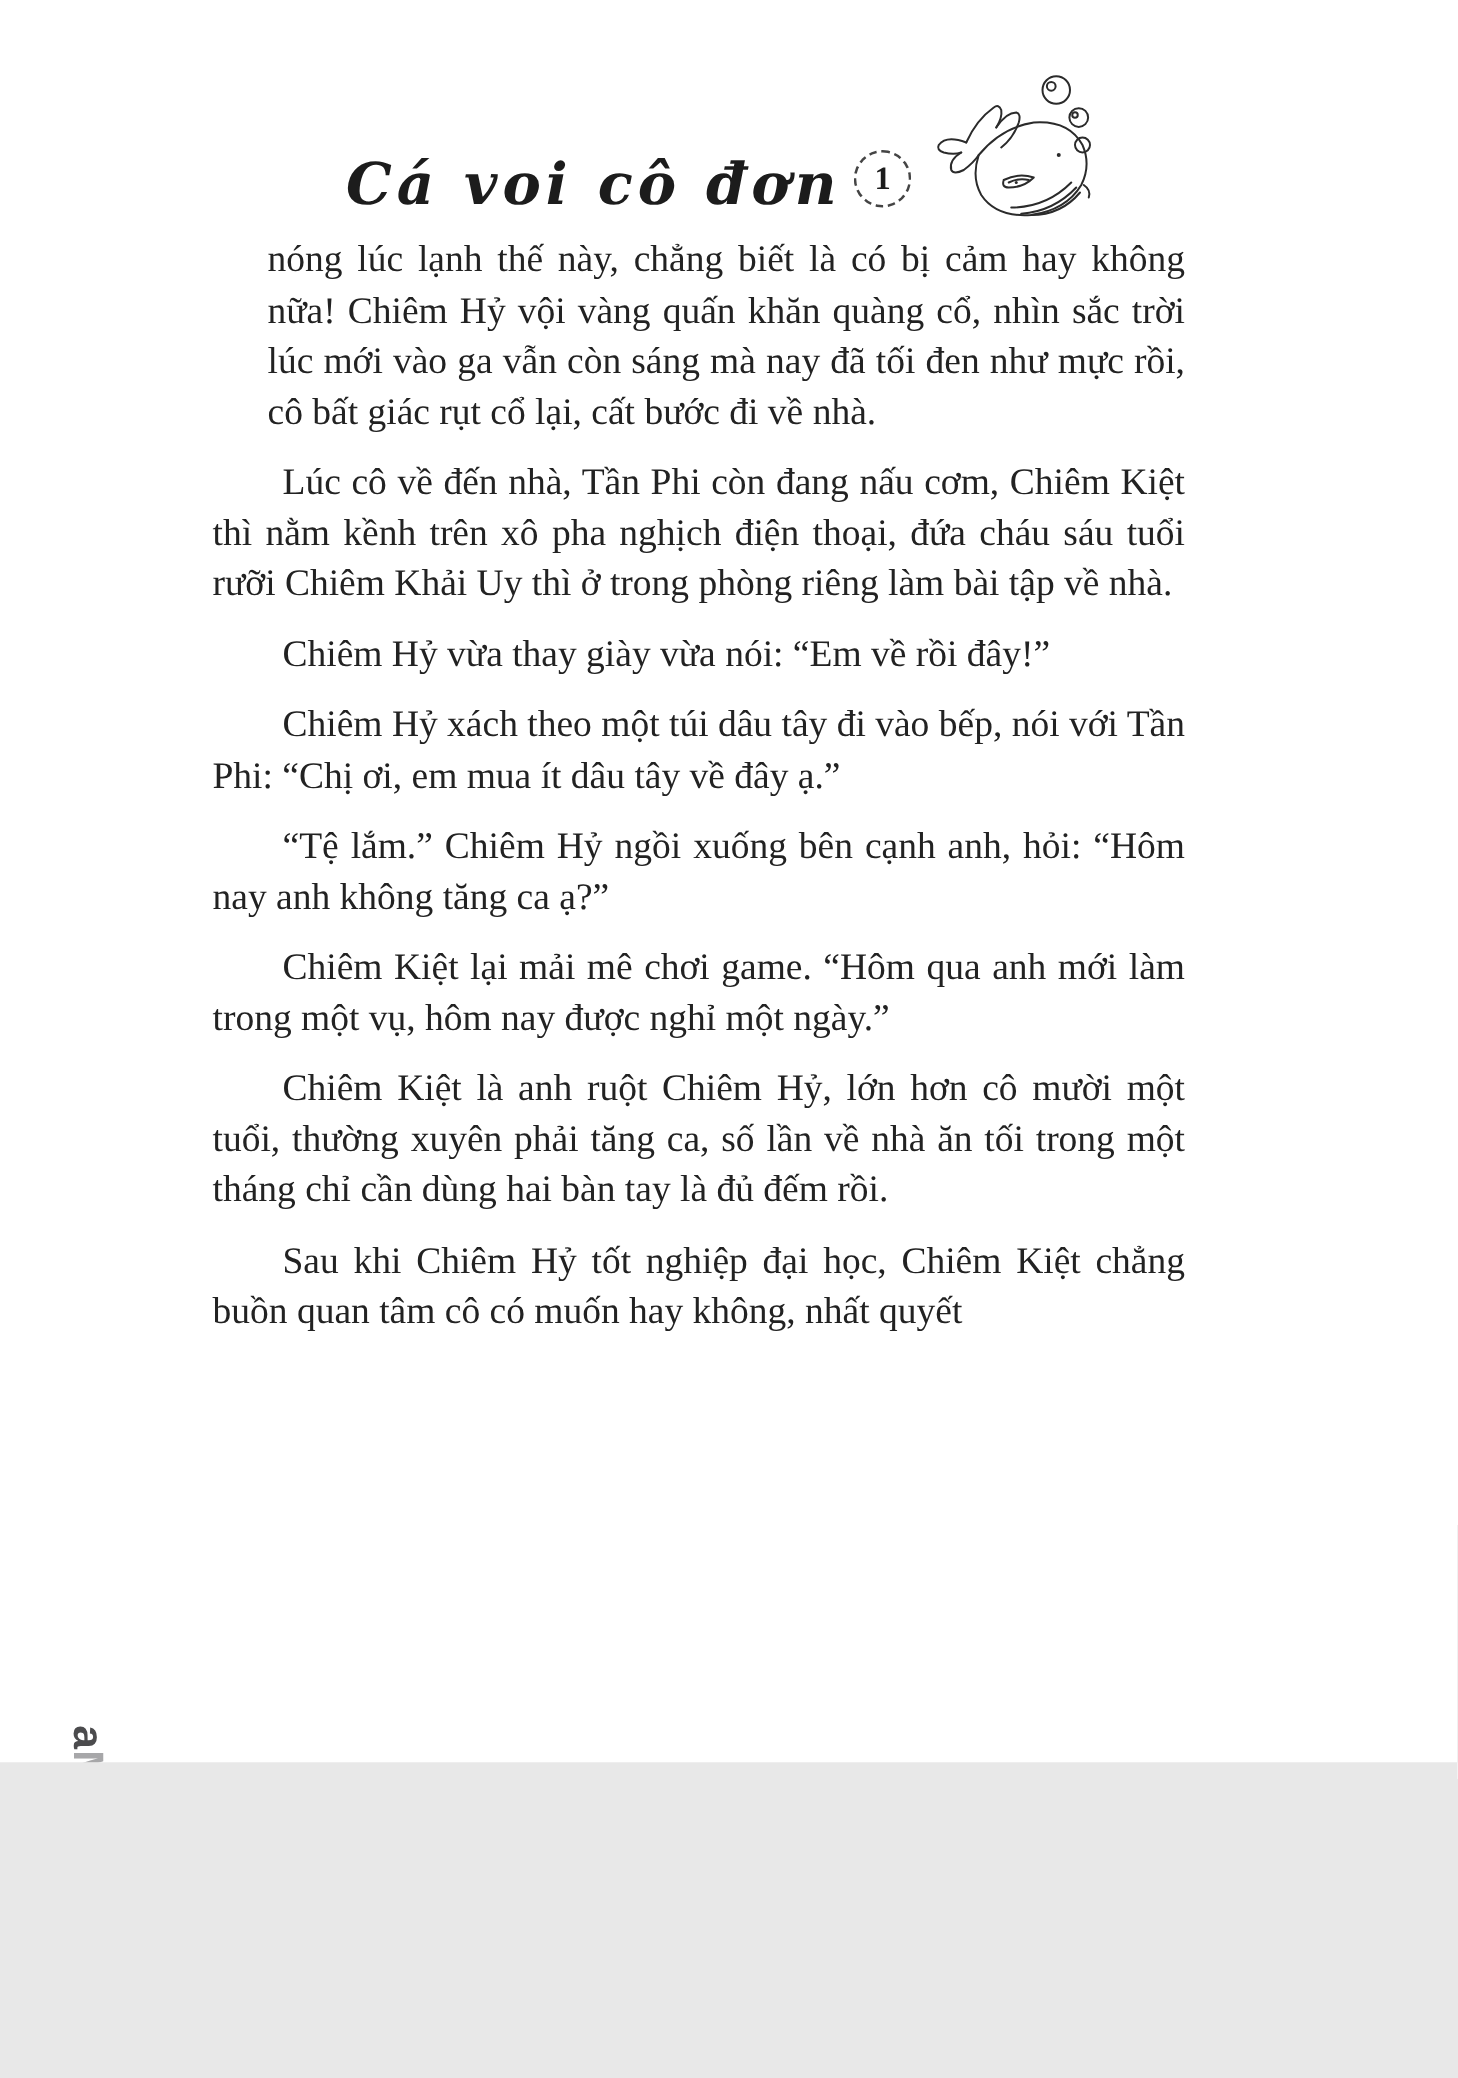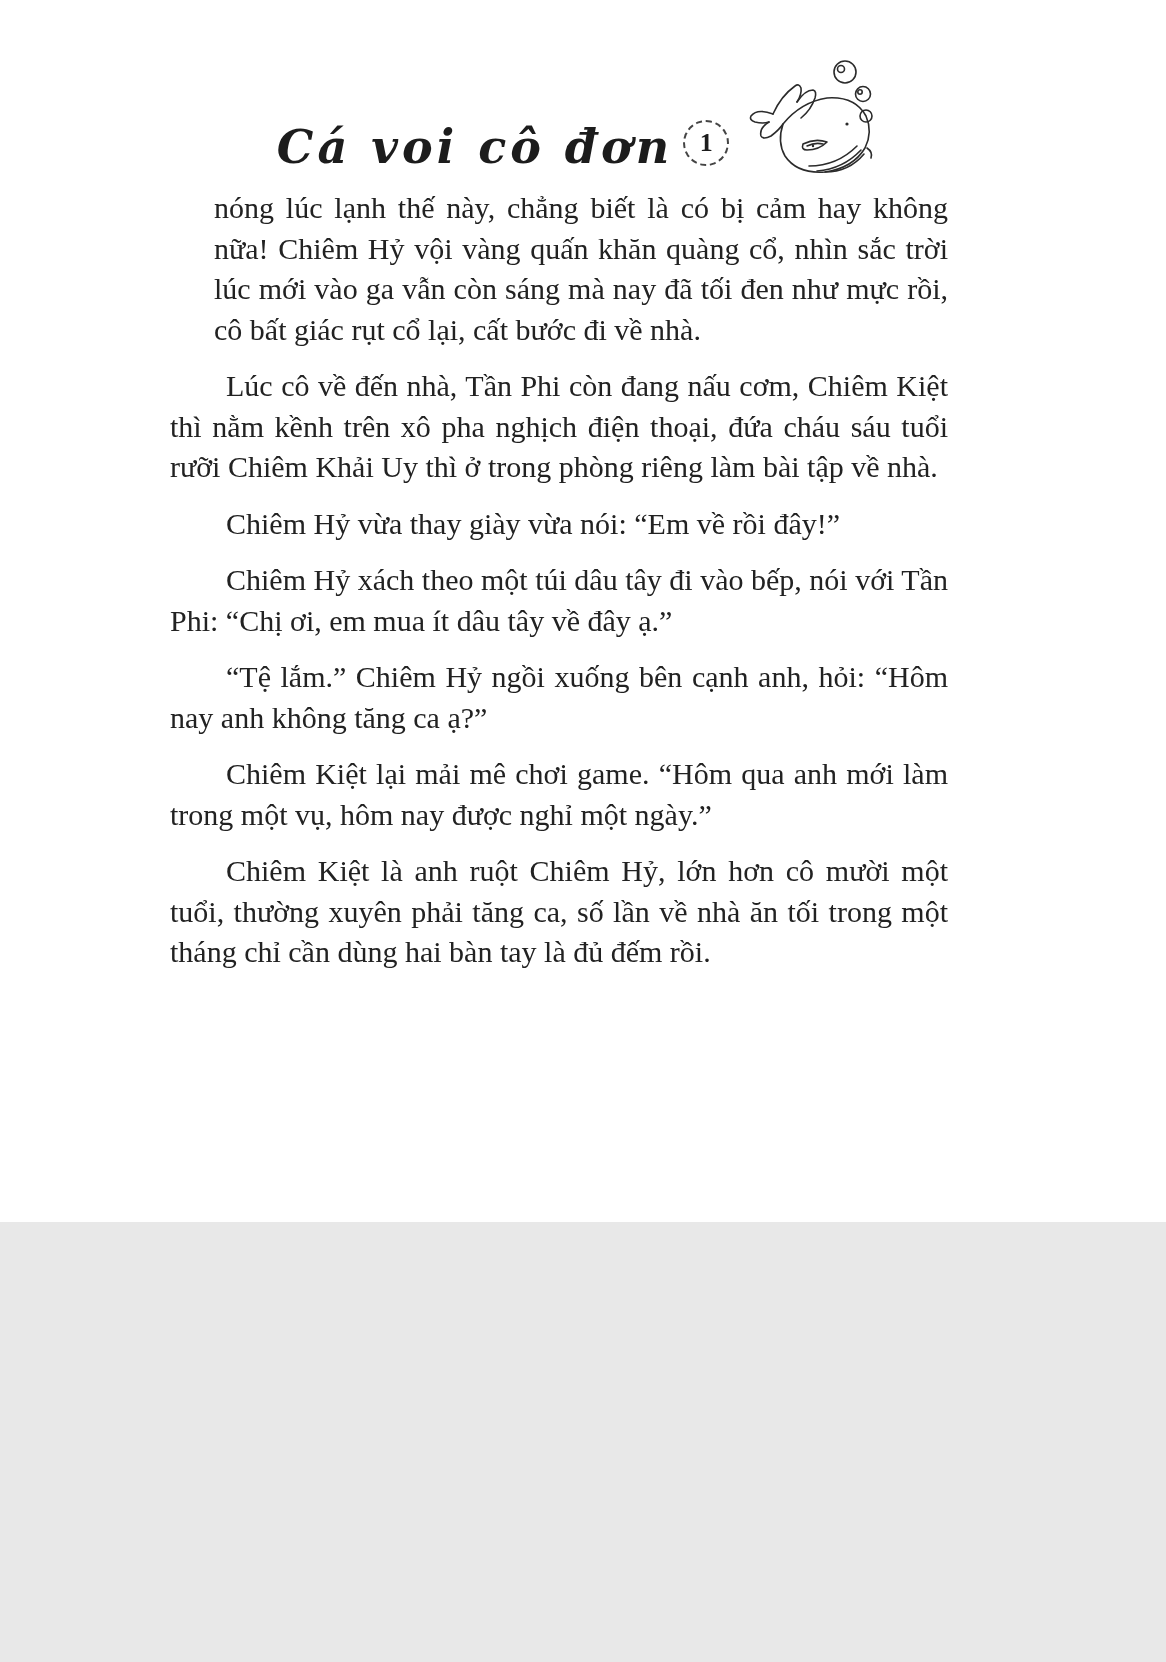--- a/index.html
+++ b/index.html
@@ -1,18 +1,18 @@
 <!DOCTYPE html>
 <html lang="vi"><head>
 <meta charset="utf-8">
 <style>
   html,body{margin:0;padding:0;background:#e8e8e8;}
   .page{
     position:relative;
-    width:1166px;height:1222px;
+    width:1166px;height:1410px;
     margin:0 auto;
     background:#ffffff;
     overflow:hidden;
     font-family:"Liberation Serif","DejaVu Serif",serif;
     color:#222222;
   }
   
   .header{
     position:absolute;
     top:48px;left:0;right:0;
@@ -127,20 +127,21 @@
 
   <div class="text-column">
 
   <p class="no-indent">nóng lúc lạnh thế này, chẳng biết là có bị cảm hay không nữa! Chiêm Hỷ vội vàng quấn khăn quàng cổ, nhìn sắc trời lúc mới vào ga vẫn còn sáng mà nay đã tối đen như mực rồi, cô bất giác rụt cổ lại, cất bước đi về nhà.</p>
       <p>Lúc cô về đến nhà, Tần Phi còn đang nấu cơm, Chiêm Kiệt thì nằm kềnh trên xô pha nghịch điện thoại, đứa cháu sáu tuổi rưỡi Chiêm Khải Uy thì ở trong phòng riêng làm bài tập về nhà.</p>
       <p>Chiêm Hỷ vừa thay giày vừa nói: “Em về rồi đây!”</p>
       <p>Chiêm Hỷ xách theo một túi dâu tây đi vào bếp, nói với Tần Phi: “Chị ơi, em mua ít dâu tây về đây ạ.”</p>
       <p>“Tệ lắm.” Chiêm Hỷ ngồi xuống bên cạnh anh, hỏi: “Hôm nay anh không tăng ca ạ?”</p>
       <p>Chiêm Kiệt lại mải mê chơi game. “Hôm qua anh mới làm trong một vụ, hôm nay được nghỉ một ngày.”</p>
       <p>Chiêm Kiệt là anh ruột Chiêm Hỷ, lớn hơn cô mười một tuổi, thường xuyên phải tăng ca, số lần về nhà ăn tối trong một tháng chỉ cần dùng hai bàn tay là đủ đếm rồi.</p>
+      <p>Sau khi Chiêm Hỷ tốt nghiệp đại học, Chiêm Kiệt chẳng buồn quan tâm cô có muốn hay không, nhất quyết</p>
     </div>
 
 
   <div class="logo">
     <span class="lg-dark">a</span><span class="lg-light">M</span><span class="lg-dark">un</span><span class="lg-reg">®</span>
   </div>
 
 </div>
 
 </body></html>

